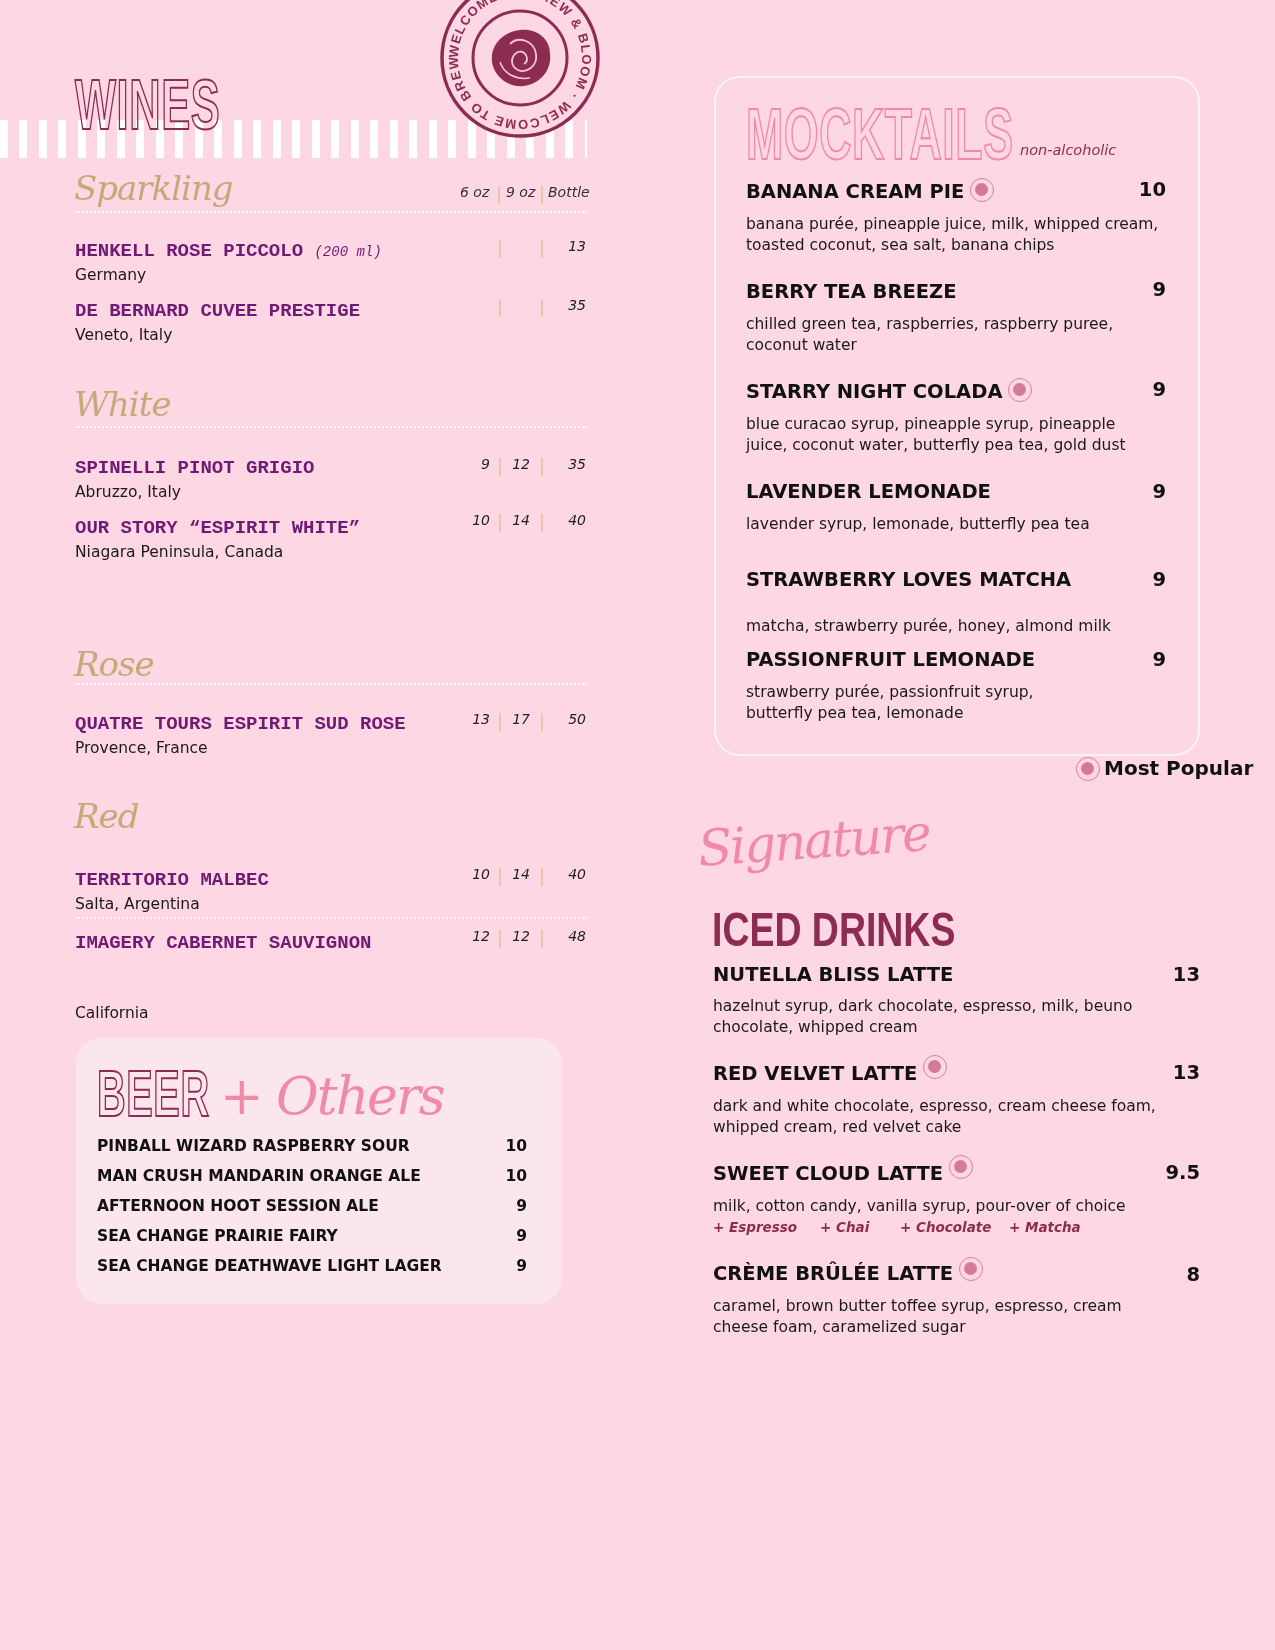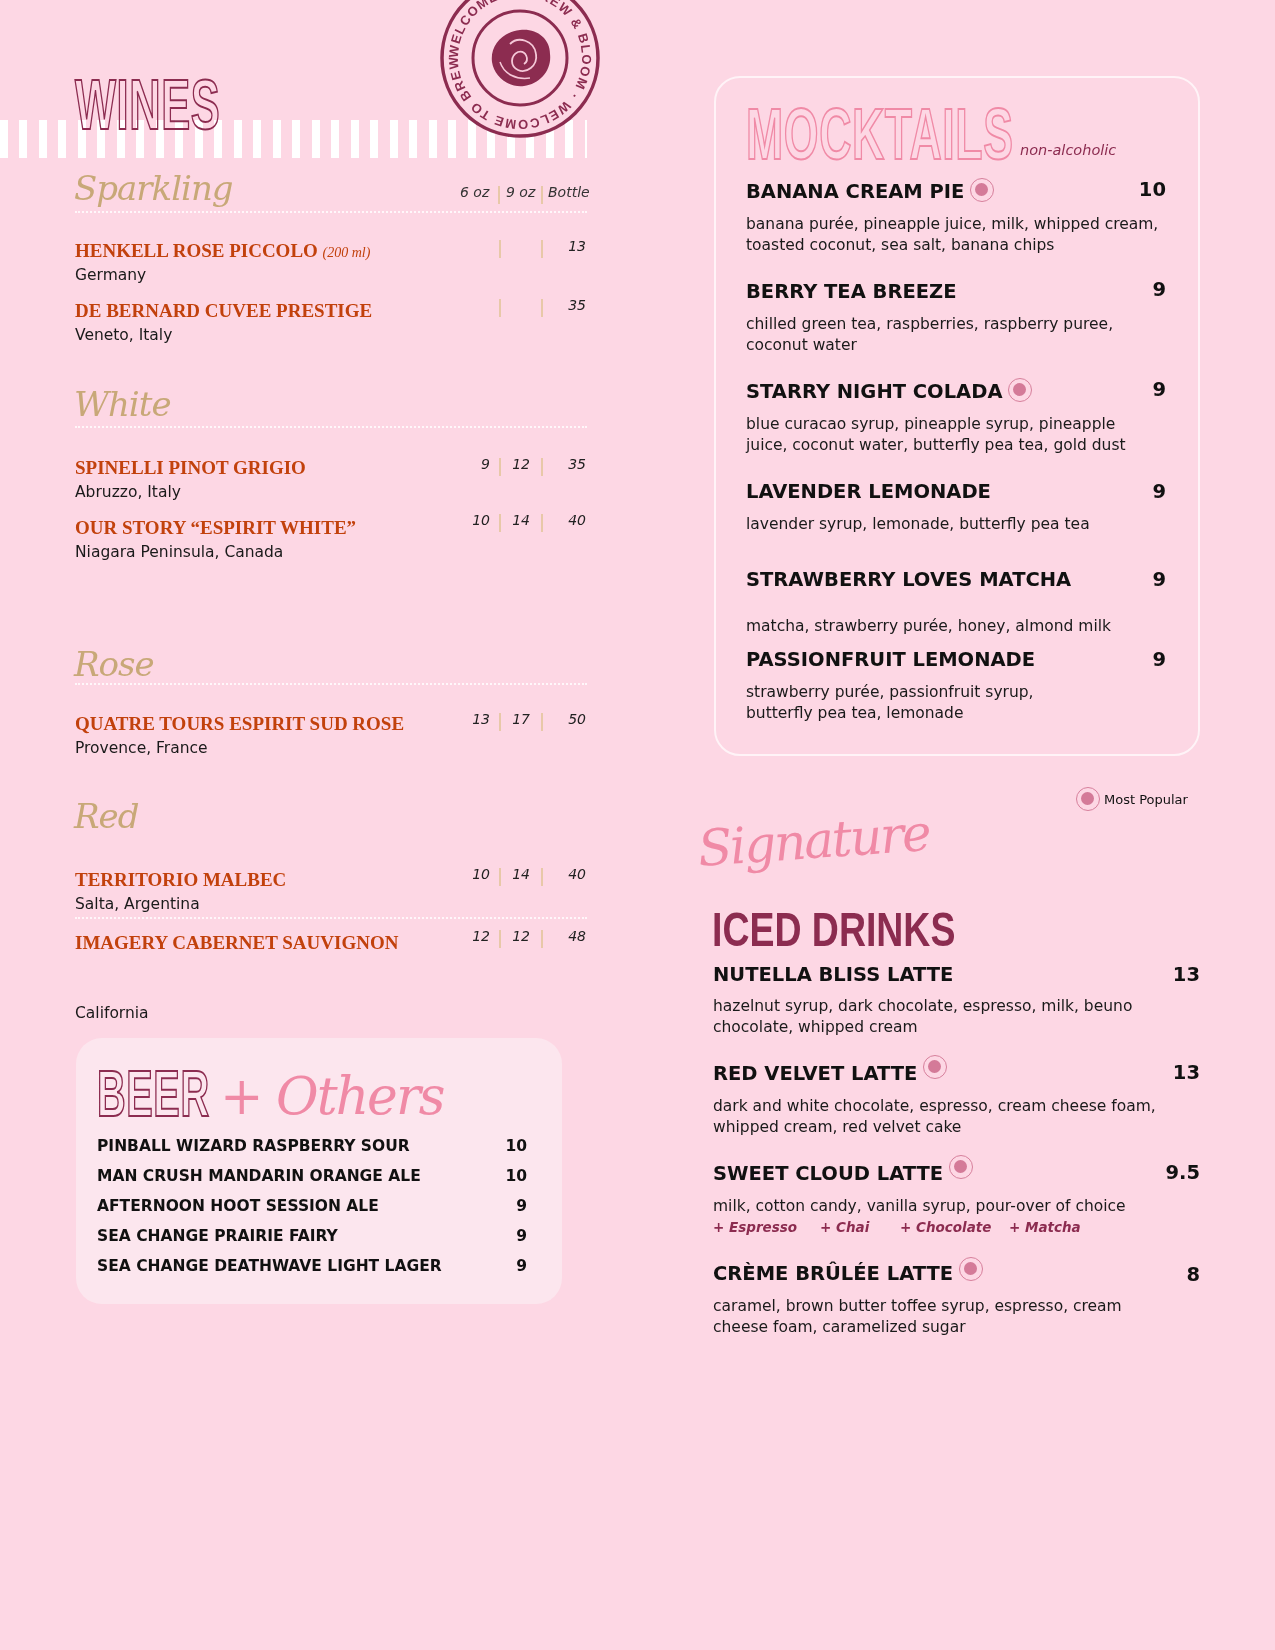--- a/index.html
+++ b/index.html
@@ -45,22 +45,22 @@
     letter-spacing: -1px;
     text-align: right;
   }
   .dotline {
     position: absolute; left: 75px; width: 512px; height: 0;
     border-top: 2px dotted rgba(255,255,255,0.8);
   }
 
   .wine-name {
     position: absolute; left: 75px;
-    font-family: Liberation Serif, serif;
-    font-weight: bold; font-size: 19px; color: #c2410c; white-space: nowrap;
+    font-family: Liberation Mono, monospace;
+    font-weight: bold; font-size: 19px; color: #701a75; white-space: nowrap;
   }
   .wine-name .vol { font-weight: normal; font-style: italic; font-size: 14px; }
   .wine-origin {
     position: absolute; left: 75px;
     font-size: 15.5px; color: #1a1a1a; white-space: nowrap;
   }
   .prices {
     position: absolute; left: 460px; width: 127px;
     font-style: italic; font-size: 14px; color: #222;
   }
@@ -270,21 +270,21 @@
 <div class="item-desc" style="left:746px; top:514px; width:420px;">lavender syrup, lemonade, butterfly pea tea</div>
 
 <div class="item-name" style="left:746px; top:568px;">STRAWBERRY LOVES MATCHA</div>
 <div class="item-price" style="left:1100px; width:66px; top:568px;">9</div>
 <div class="item-desc" style="left:746px; top:616px; width:420px;">matcha, strawberry purée, honey, almond milk</div>
 
 <div class="item-name" style="left:746px; top:648px;">PASSIONFRUIT LEMONADE</div>
 <div class="item-price" style="left:1100px; width:66px; top:648px;">9</div>
 <div class="item-desc" style="left:746px; top:682px; width:300px;">strawberry purée, passionfruit syrup, butterfly pea tea, lemonade</div>
 
-<div class="abs" style="left:1076px; top:788px; font-size:13px; color:#111; white-space:nowrap;">
+<div class="abs" style="left:1076px; top:756px; font-size:20px; color:#111; white-space:nowrap;font-weight:bold;">
   <span class="pop" style="margin-left:0; margin-right:4px; top:-1px;"></span><span>Most Popular</span>
 </div>
 
 <div class="abs" style="left:700px; top:820px; font-family:'DejaVu Serif',serif; font-style:italic; font-size:50px; color:#f08aa6; letter-spacing:-2px; transform:rotate(-4deg); transform-origin:left bottom;">Signature</div>
 <div class="abs" style="left:712px; top:906px; font-family:'Liberation Sans',sans-serif; font-weight:bold; font-size:48px; line-height:48px; color:#8c2c50; transform:scaleX(0.78); transform-origin:left top;">ICED DRINKS</div>
 
 <div class="item-name" style="left:713px; top:963px;">NUTELLA BLISS LATTE</div>
 <div class="item-price" style="left:1130px; width:70px; top:963px;">13</div>
 <div class="item-desc" style="left:713px; top:996px; width:430px;">hazelnut syrup, dark chocolate, espresso, milk, beuno chocolate, whipped cream</div>
 

